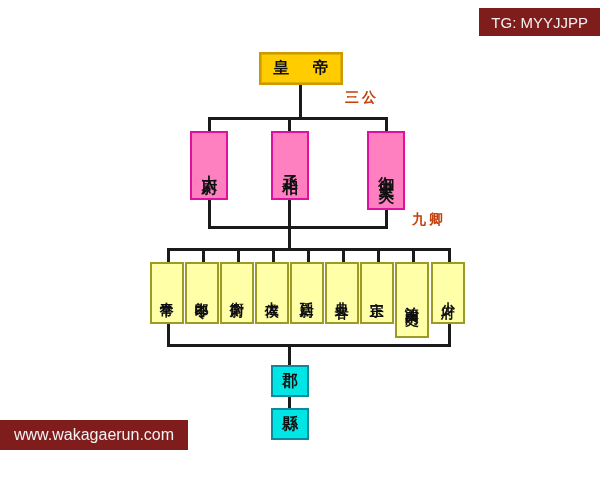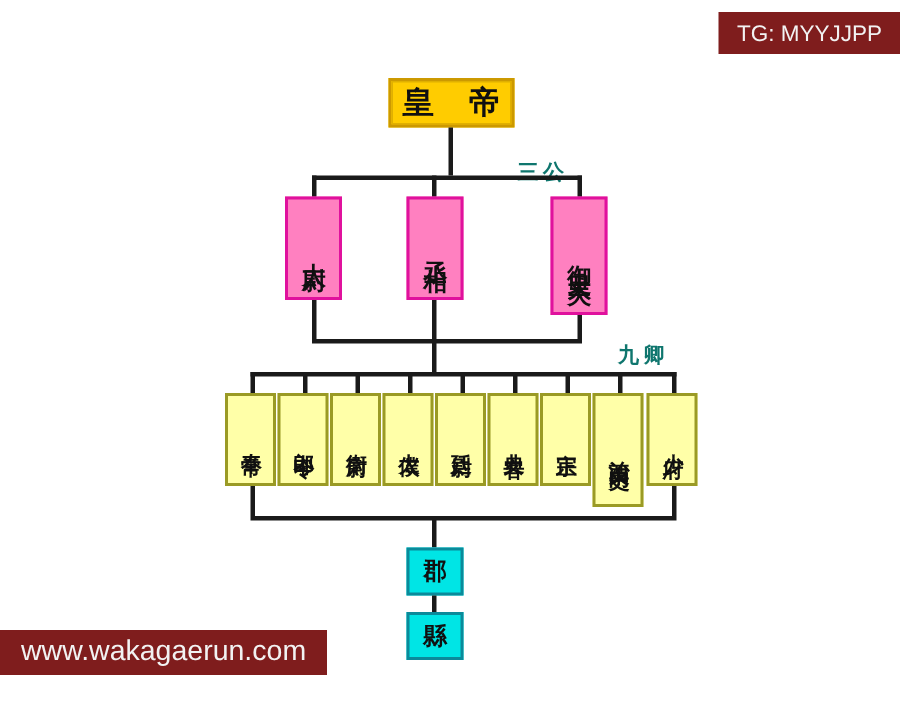--- a/index.html
+++ b/index.html
@@ -40,23 +40,22 @@
   
   .n-emp{
     background:#ffcc00;
     border:2px solid #cc9900;
     box-shadow:0 0 0 1px #e0b000 inset;
   }
   .n-emp .txt{
     writing-mode:horizontal-tb;
     text-orientation:mixed;
     letter-spacing:9px;
-    font-size:21px;
+    font-size:16px;
     padding-left:9px;
-    font-family:Liberation Serif, serif;
   }
 
   
   .n-duke{
     background:#ff80c0;
     border:2px solid #e0119d;
   }
   .n-duke .txt{font-size:16px;letter-spacing:4px;}
 
   
@@ -74,40 +73,39 @@
   .n-loc .txt{
     writing-mode:horizontal-tb;
     text-orientation:mixed;
     font-size:16px;
     letter-spacing:0;
   }
 
   
   .cap{
     position:absolute;
-    color:#0f766e;
+    color:#c2410c;
     font-family:Liberation Serif, serif;
     font-size:14px;
     font-weight:700;
     letter-spacing:3px;
     white-space:nowrap;
-    margin-top:17px;
   }
 
   
   .badge{
     position:absolute;
     background:#7f1d1d;
     color:#f2f2f2;
     font-family:"Liberation Sans","DejaVu Sans",sans-serif;
     display:flex;align-items:center;
     white-space:nowrap;
   }
   #tg-badge{top:8px;right:0;height:28px;padding:0 12px;font-size:15px;}
-  #watermark{left:0;bottom:30px;height:30px;padding:0 14px;font-size:19px;}
+  #watermark{left:0;bottom:30px;height:30px;padding:0 14px;font-size:16px;}
 </style>
 </head>
 <body>
 
 <div id="stage">
 
   <div class="node n-emp" id="emperor-box" style="left:259px;top:52px;width:84px;height:33px;">
     <span class="txt">皇 帝</span>
   </div>
 

